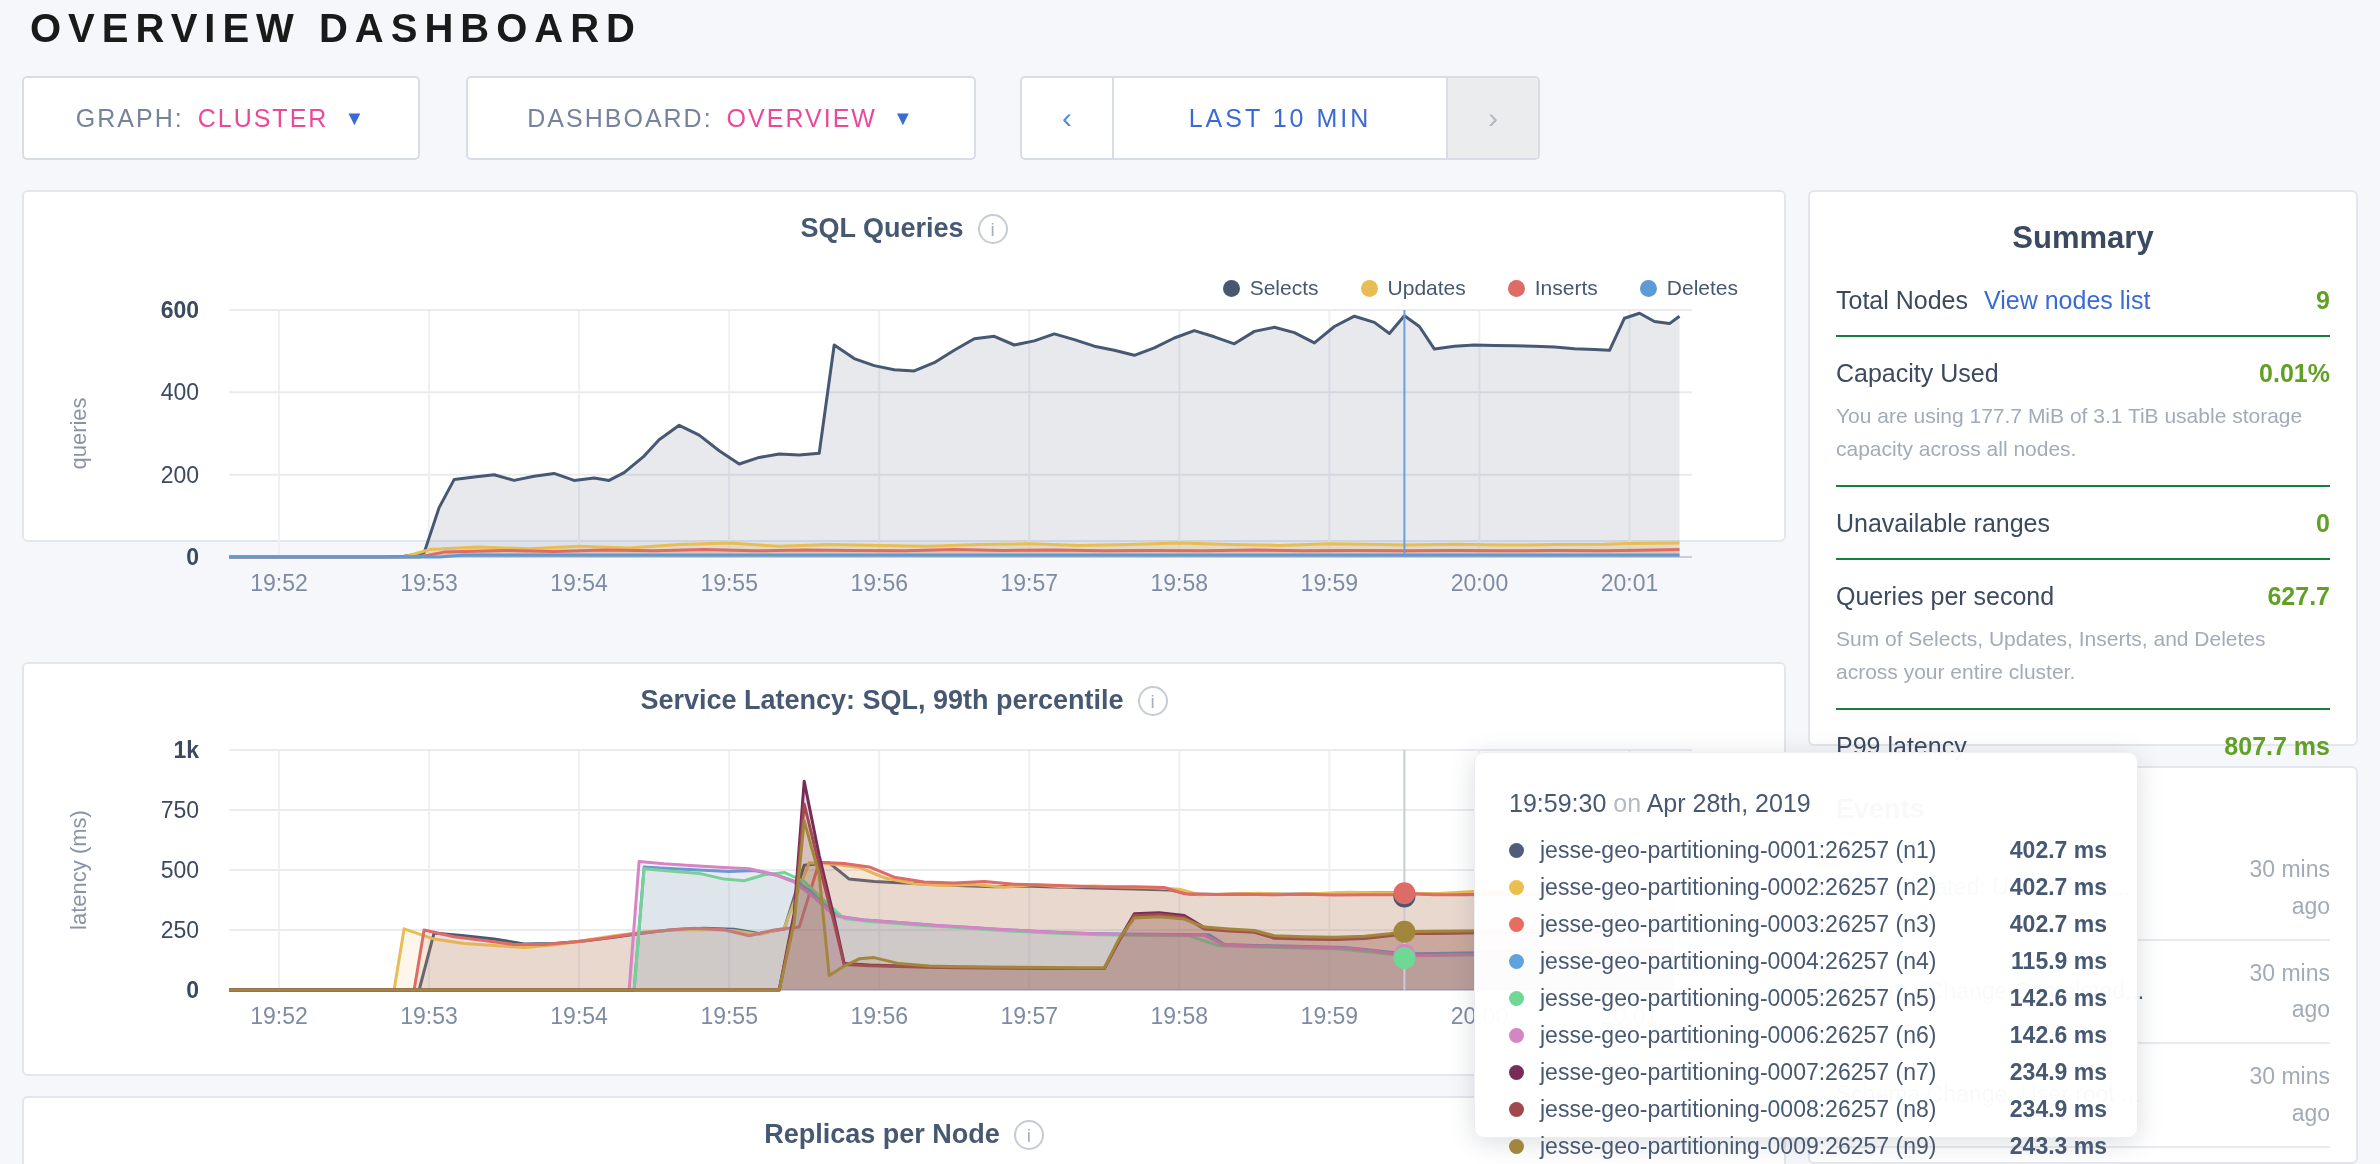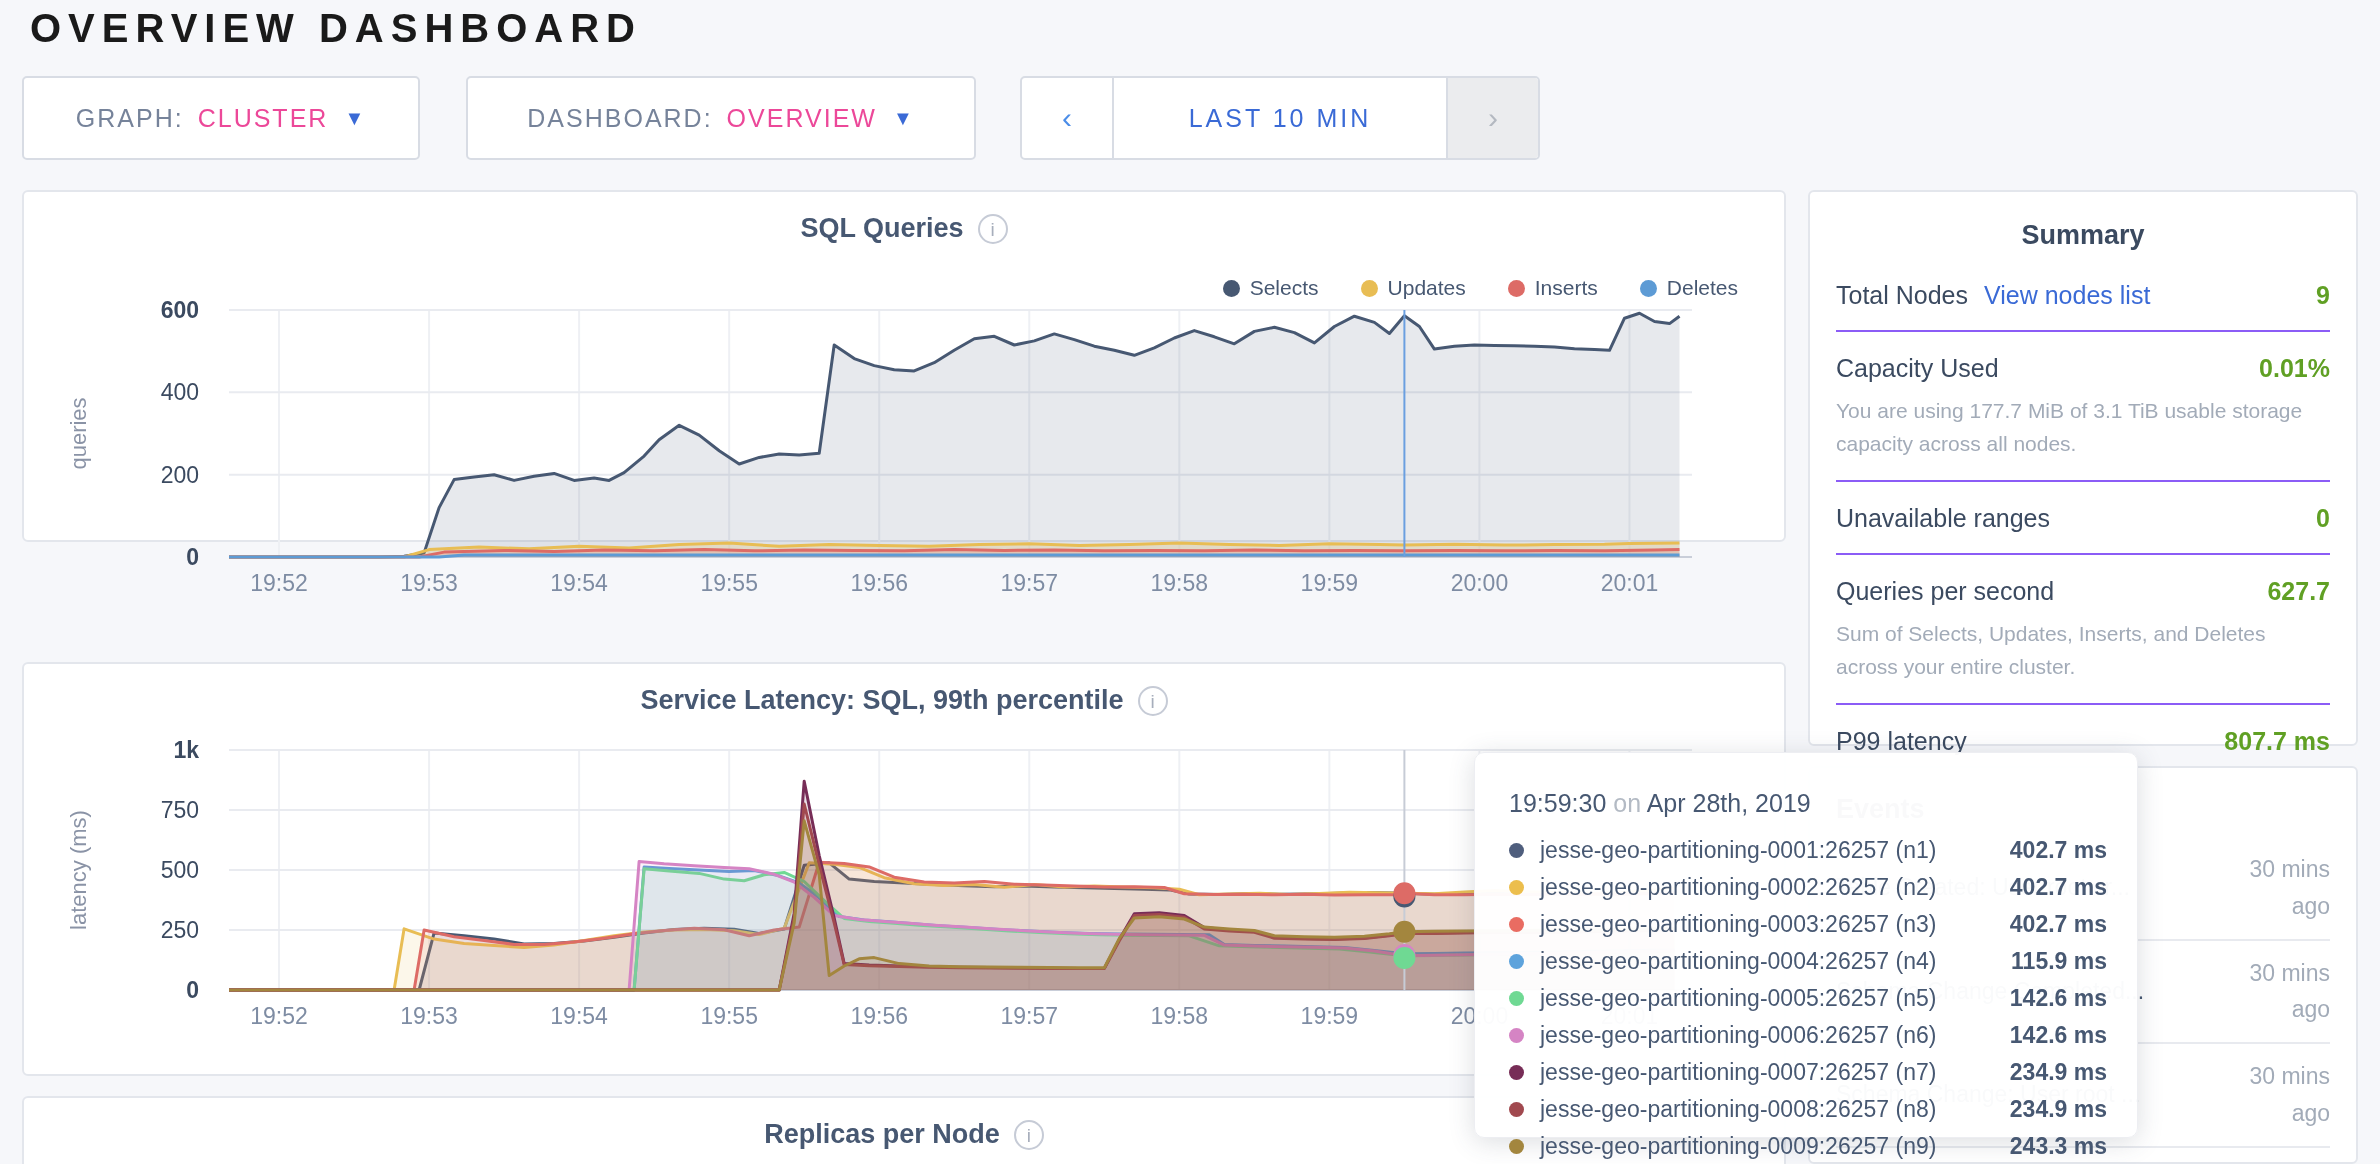--- a/index.html
+++ b/index.html
@@ -45,23 +45,23 @@
   .info-icon { display:inline-block; vertical-align:middle; margin-left:14px;
     width:30px; height:30px; border:2px solid #c6cbd6; border-radius:50%;
     color:#a7aebc; font-size:19px; line-height:27px; text-align:center; font-weight:400; }
   .legend { position:absolute; top:84px; right:46px; display:flex; gap:42px; }
   .legend-item { display:flex; align-items:center; gap:10px; font-size:21px; color:#475872; cursor:pointer; }
   .legend-dot { width:17px; height:17px; border-radius:50%; }
 
   svg text { font-family:"Liberation Sans", sans-serif; }
 
   
-  .summary-title { text-align:center; padding-top:28px; font-size:27px; font-weight:700; color:#3b4a60; }
+  .summary-title { text-align:center; padding-top:28px; font-size:31px; font-weight:700; color:#3b4a60; }
   .summary-rows { padding:8px 26px 0 26px; }
-  .sum-row { padding:22px 0 20px 0; border-bottom:2px solid #8b5cf6; }
+  .sum-row { padding:22px 0 20px 0; border-bottom:2px solid #15803d; }
   .sum-row:last-child { border-bottom:none;text-align:right; }
   .sum-line { display:flex; align-items:baseline; }
   .sum-label { font-size:25px; color:#3b4a60; }
   .sum-link { font-size:25px; color:#3a6ad6; margin-left:16px; cursor:pointer; }
   .sum-value { margin-left:auto; font-size:25px; font-weight:700; color:#60a024; }
   .sum-caption { margin-top:12px; font-size:21px; line-height:1.55; color:#a2abb8; }
 
   
   .events-title { padding:26px 26px 12px 26px; font-size:27px; font-weight:700; color:#3b4a60; }
   .event-row { display:flex; align-items:center; margin:0 26px; padding:14px 0; border-top:2px solid #e8eaef; min-height:74px; }

